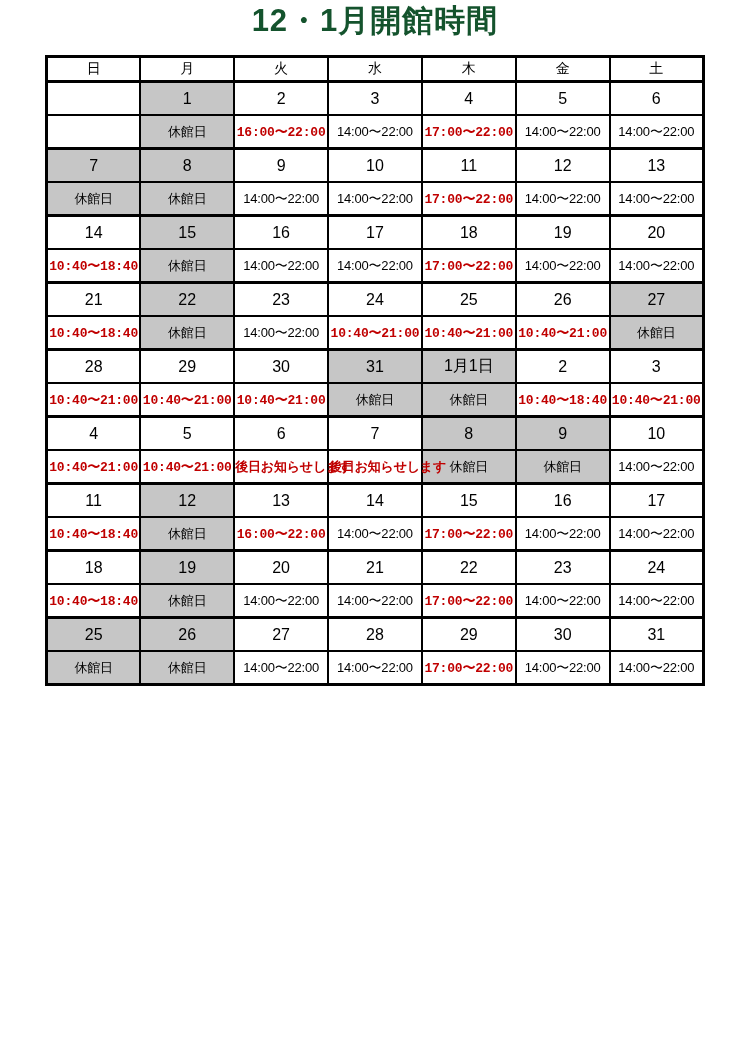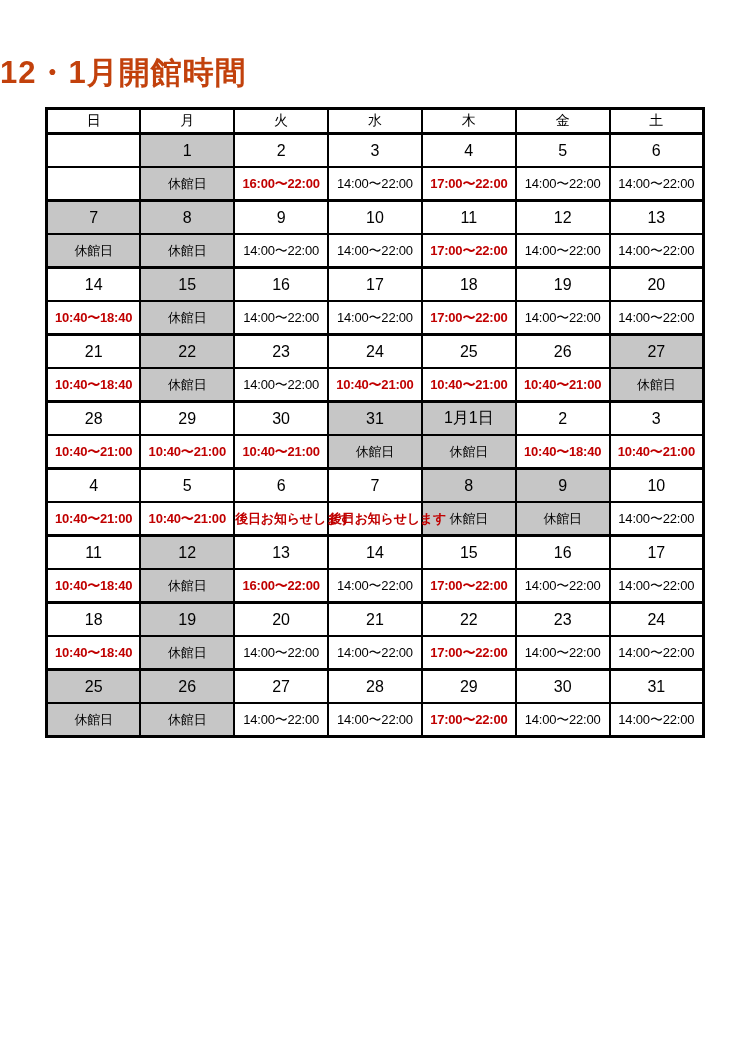--- a/index.html
+++ b/index.html
@@ -11,27 +11,27 @@
     font-family: "Liberation Sans", "DejaVu Sans", sans-serif;
     color: #000;
   }
   .page {
     width: 750px;
     height: 1059px;
     position: relative;
     background: #ffffff;
   }
   .title {
+    text-align: center;
     margin: 0;
-    padding-top: 52px;
     padding-bottom: 13px;
     font-size: 31px;
     font-weight: 600;
     letter-spacing: 1px;
-    color: #c2410c;
+    color: #14532d;
   }
   table.cal {
     margin: 0 auto;
     border-collapse: collapse;
     table-layout: fixed;
     width: 660px;
     border: 3px solid #000;
     background: #fff;
   }
   table.cal th, table.cal td {
@@ -55,20 +55,21 @@
   tr.time-row td {
     height: 31px;
     font-size: 13px;
     letter-spacing: -0.2px;
   }
   td.gray { background: var(--closed-gray, #c6c6c6); }
   td.red {
     color: var(--highlight-red, #c00000);
     font-weight: bold;
     letter-spacing: -0.4px;
+    font-family: Liberation Mono, monospace;
   }
   td.small {
     font-size: 9.5px;
     letter-spacing: -0.5px;
   }
 </style>
 </head>
 <body>
 
 <div class="page">

